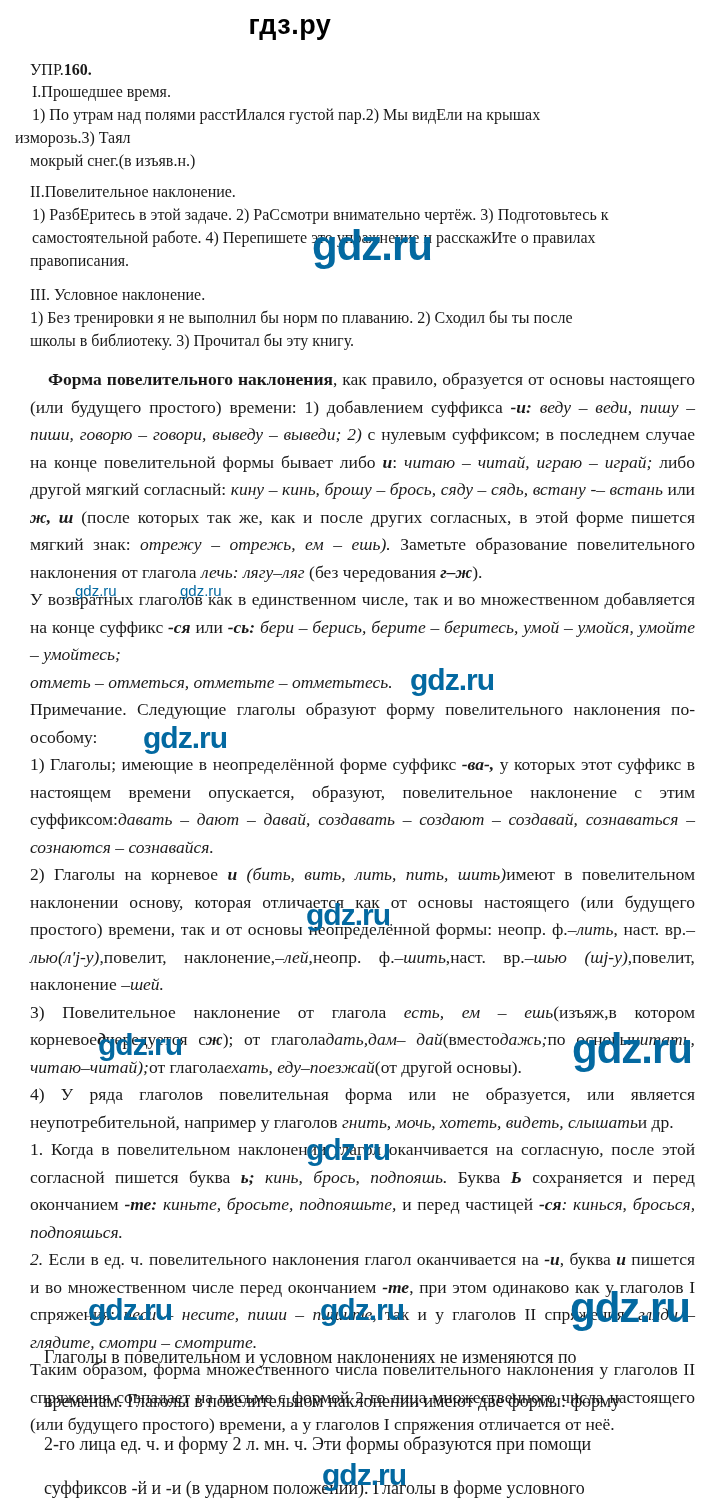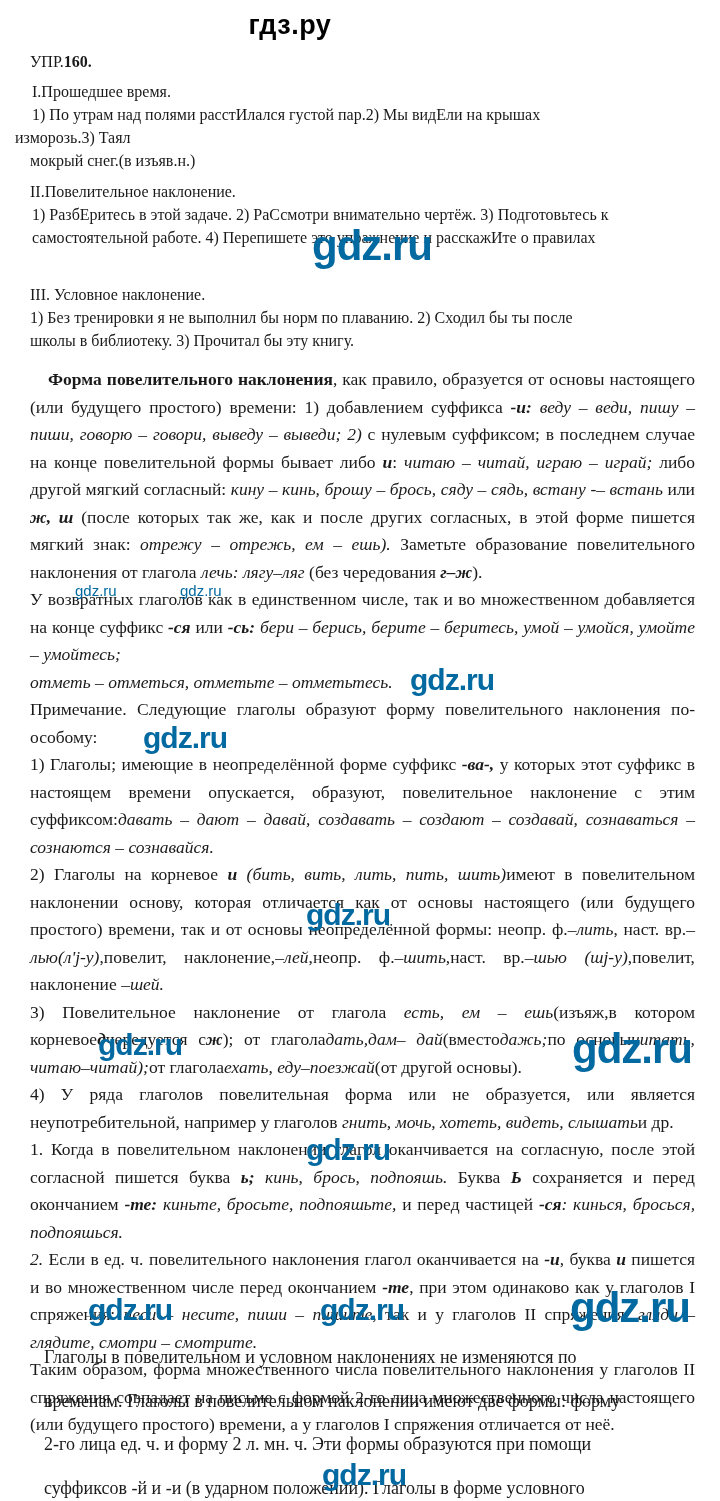--- a/index.html
+++ b/index.html
@@ -20,35 +20,36 @@
   i, .it { font-style: italic; }
   b { font-weight: bold; }
   .end-block { position: absolute; left: 28px; width: 660px; font-size: 18px; line-height: 27.5px; }
   .end-block p { margin: 16px; }
 </style>
 </head>
 <body>
 
 <div class="site-title">гдз.ру</div>
 
-<div class="block" style="top:50px; font-size:16px;">
+<div class="block" style="top:58px; font-size:16px;">
   <p><span>УПР.</span><b>160.</b></p>
 </div>
 
 <div class="block" style="top:80px;">
   <p class="ind">I.Прошедшее время.</p>
   <p class="ind">1) По утрам над полями расстИлался густой пар.2) Мы видЕли на крышах</p>
   <p style="margin-left:-15px">изморозь.3) Таял</p>
   <p>мокрый снег.(в изъяв.н.)</p>
 </div>
 
 <div class="block" style="top:180px;">
   <p>II.Повелительное наклонение.</p>
   <p class="ind">1) РазбЕритесь в этой задаче. 2) РаСсмотри внимательно чертёж. 3) Подготовьтесь к</p>
   <p class="ind">самостоятельной работе. 4) Перепишете это упражнение и расскажИте о правилах</p>
+  <p>правописания.</p>
 </div>
 
 <div class="block" style="top:283px;">
   <p>III. Условное наклонение.</p>
   <p>1) Без тренировки я не выполнил бы норм по плаванию. 2) Сходил бы  ты после</p>
   <p>школы в библиотеку. 3) Прочитал бы  эту книгу.</p>
 </div>
 
 <div class="block para" style="top:366px; font-size:17.5px; line-height:27.5px;">
   <p style="text-indent:18px"><b>Форма повелительного наклонения</b><span>, как правило, образуется от основы настоящего (или будущего простого) времени: 1) добавлением суффикса </span><b><i>-и:</i></b><i> веду – веди, пишу – пиши, говорю – говори, выведу – выведи; 2)</i><span> с нулевым суффиксом; в последнем случае на конце повелительной формы бывает либо </span><b><i>и</i></b><span>: </span><i>читаю – читай, играю – играй;</i><span> либо другой мягкий согласный: </span><i>кину – кинь, брошу – брось, сяду – сядь, встану -– встань</i><span> или </span><b><i>ж, ш</i></b><span> (после которых так же, как и после других согласных, в этой форме пишется мягкий знак: </span><i>отрежу – отрежь, ем – ешь).</i><span> Заметьте образование повелительного наклонения от глагола </span><i>лечь: лягу–ляг</i><span> (без чередования </span><b><i>г–ж</i></b><span>).</span></p>

